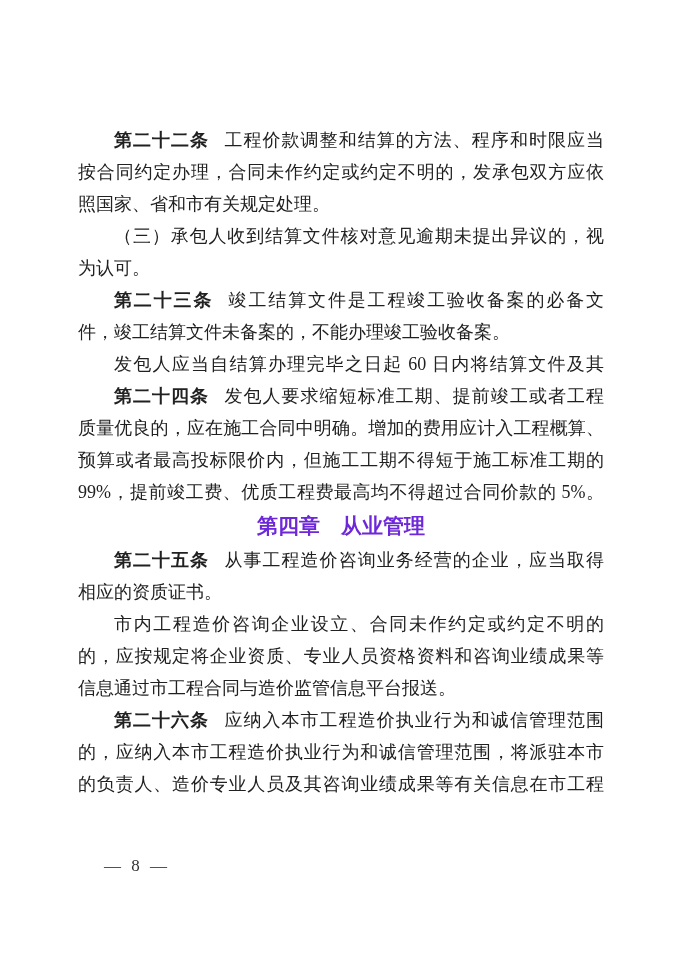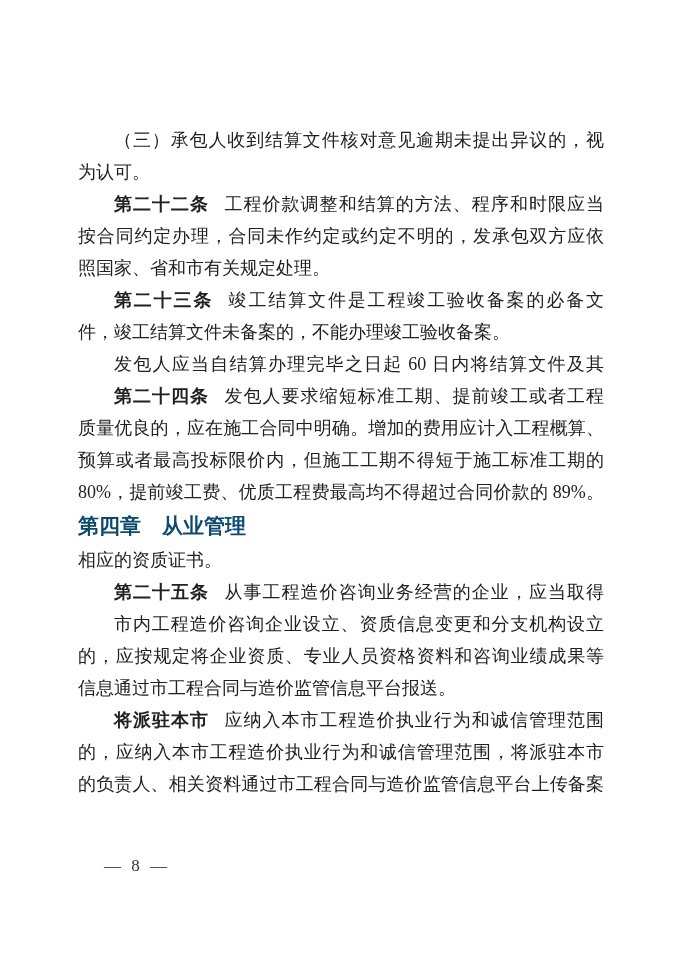--- a/index.html
+++ b/index.html
@@ -38,74 +38,74 @@
   }
   .line.indent {
     text-indent: 2em;
   }
   .lead {
     font-weight: bold;
     font-family: "Liberation Sans", sans-serif;
     margin-right: 0.85em;
   }
   .chapter-heading {
-    text-align: left;
+    text-align: center;
     font-weight: bold;
     font-family: "Liberation Sans", sans-serif;
     font-size: 21px;
     line-height: 36px;
-    color: #0c4a6e;
+    color: #6d28d9;
   }
   .page-footer {
     position: absolute;
     left: 104px;
     top: 856px;
     font-size: 17px;
     letter-spacing: 3px;
     color: #333333;
     font-family: "Liberation Serif", serif;
   }
 </style>
 </head>
 <body>
 
 <div class="page">
   <div class="doc-body">
       <div class="para">
-        <div class="line indent just">（三）承包人收到结算文件核对意见逾期未提出异议的，视</div>
-        <div class="line">为认可。</div>
-      </div>
-      <div class="para">
         <div class="line indent just"><span class="lead">第二十二条</span><span>工程价款调整和结算的方法、程序和时限应当</span></div>
         <div class="line just">按合同约定办理，合同未作约定或约定不明的，发承包双方应依</div>
         <div class="line">照国家、省和市有关规定处理。</div>
+      </div>
+      <div class="para">
+        <div class="line indent just">（三）承包人收到结算文件核对意见逾期未提出异议的，视</div>
+        <div class="line">为认可。</div>
       </div>
       <div class="para">
         <div class="line indent just"><span class="lead">第二十三条</span><span>竣工结算文件是工程竣工验收备案的必备文</span></div>
         <div class="line">件，竣工结算文件未备案的，不能办理竣工验收备案。</div>
       </div>
       <div class="para">
         <div class="line indent just">发包人应当自结算办理完毕之日起 60 日内将结算文件及其</div>
       </div>
       <div class="para">
         <div class="line indent just"><span class="lead">第二十四条</span><span>发包人要求缩短标准工期、提前竣工或者工程</span></div>
         <div class="line just">质量优良的，应在施工合同中明确。增加的费用应计入工程概算、</div>
         <div class="line just">预算或者最高投标限价内，但施工工期不得短于施工标准工期的</div>
-        <div class="line just">80%，提前竣工费、优质工程费最高均不得超过合同价款的 89%。</div>
+        <div class="line just">99%，提前竣工费、优质工程费最高均不得超过合同价款的 5%。</div>
       </div>
       <div class="chapter-heading">第四章　从业管理</div>
       <div class="para">
+        <div class="line indent just"><span class="lead">第二十五条</span><span>从事工程造价咨询业务经营的企业，应当取得</span></div>
         <div class="line">相应的资质证书。</div>
-        <div class="line indent just"><span class="lead">第二十五条</span><span>从事工程造价咨询业务经营的企业，应当取得</span></div>
       </div>
       <div class="para">
-        <div class="line indent just">市内工程造价咨询企业设立、资质信息变更和分支机构设立</div>
+        <div class="line indent just">市内工程造价咨询企业设立、合同未作约定或约定不明的</div>
         <div class="line just">的，应按规定将企业资质、专业人员资格资料和咨询业绩成果等</div>
         <div class="line">信息通过市工程合同与造价监管信息平台报送。</div>
       </div>
       <div class="para">
-        <div class="line indent just"><span class="lead">将派驻本市</span><span>应纳入本市工程造价执业行为和诚信管理范围</span></div>
+        <div class="line indent just"><span class="lead">第二十六条</span><span>应纳入本市工程造价执业行为和诚信管理范围</span></div>
         <div class="line just">的，应纳入本市工程造价执业行为和诚信管理范围，将派驻本市</div>
-        <div class="line just">的负责人、相关资料通过市工程合同与造价监管信息平台上传备案</div>
+        <div class="line just">的负责人、造价专业人员及其咨询业绩成果等有关信息在市工程</div>
       </div>
     </div>
   <div class="page-footer">— 8 —</div>
 </div>
 
 </body></html>

